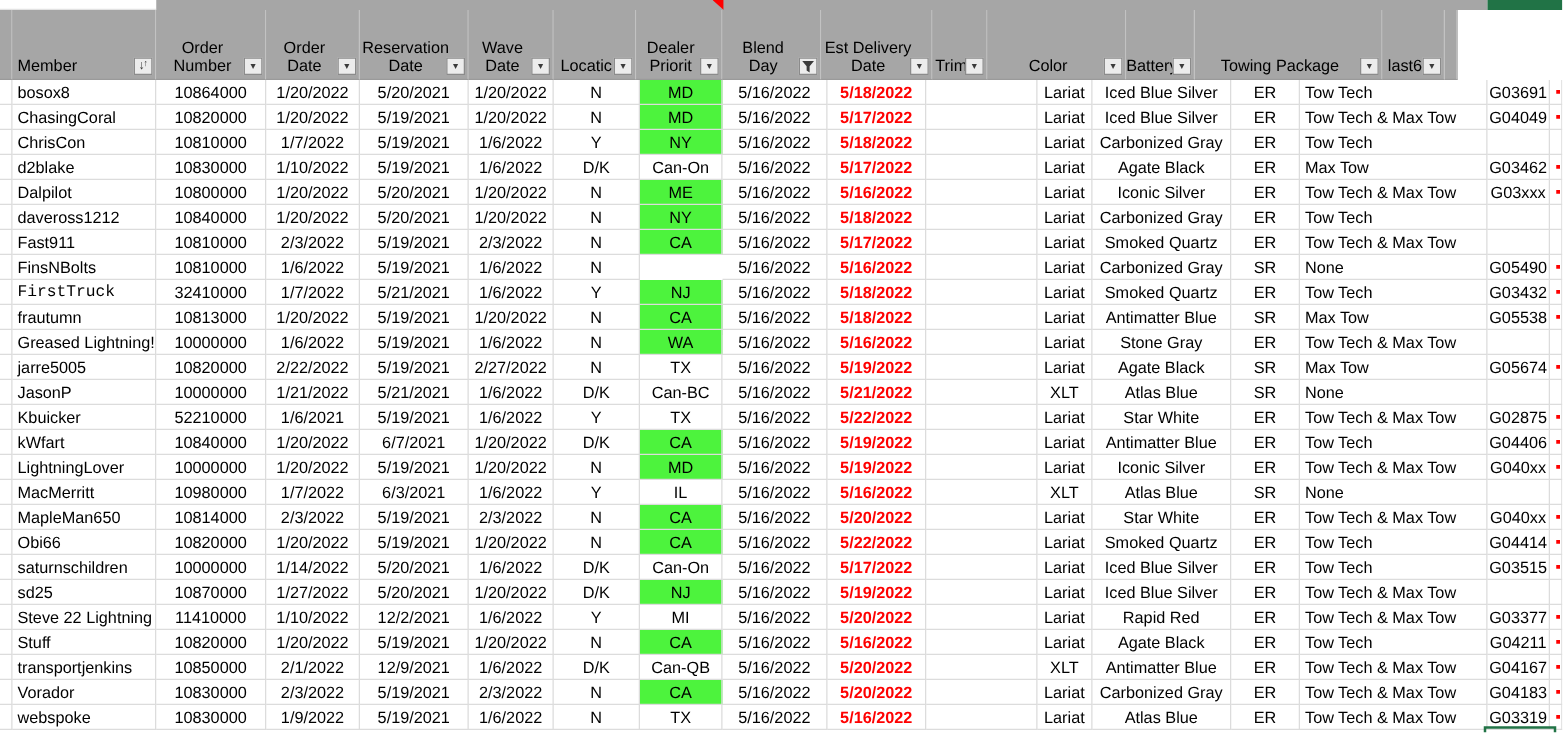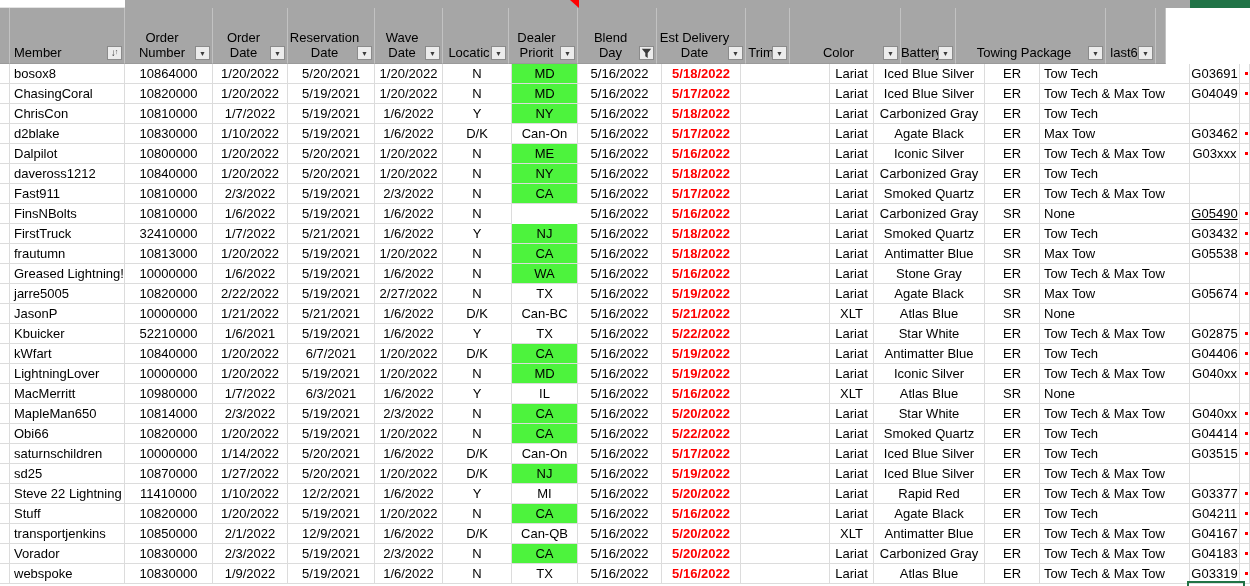--- a/index.html
+++ b/index.html
@@ -248,28 +248,28 @@
         <div class="cell" style="width: 68px;">1/6/2022</div>
         <div class="cell" style="width: 69px;">N</div>
         <div class="cell" style="width: 66px; margin-top: 44px;">FL</div>
         <div class="cell" style="width: 84px;">5/16/2022</div>
         <div class="cell blend" style="width: 79px;">5/16/2022</div>
         <div class="cell" style="width: 89px;"></div>
         <div class="cell" style="width: 44px;">Lariat</div>
         <div class="cell" style="width: 111px;">Carbonized Gray</div>
         <div class="cell" style="width: 55px;">SR</div>
         <div class="cell al-left" style="width: 150px;">None</div>
-        <div class="cell" style="width: 50px; text-decoration: underline;">G05490</div>
-        <div class="cell" style="width: 10px;">
-          <span class="redmark"></span>
-        </div>
-      </div>
-      <div class="row">
-        <div class="cell" style="width: 10px;"></div>
-        <div class="cell al-left" style="width: 115px;">FirstTruck</div>
+        <div class="cell" style="width: 50px;">G05490</div>
+        <div class="cell" style="width: 10px;">
+          <span class="redmark"></span>
+        </div>
+      </div>
+      <div class="row">
+        <div class="cell" style="width: 10px;"></div>
+        <div class="cell al-left" style="width: 115px; font-family: Liberation Mono, monospace;">FirstTruck</div>
         <div class="cell" style="width: 88px;">32410000</div>
         <div class="cell" style="width: 75px;">1/7/2022</div>
         <div class="cell" style="width: 87px;">5/21/2021</div>
         <div class="cell" style="width: 68px;">1/6/2022</div>
         <div class="cell" style="width: 69px;">Y</div>
         <div class="cell green" style="width: 66px;">NJ</div>
         <div class="cell" style="width: 84px;">5/16/2022</div>
         <div class="cell blend" style="width: 79px;">5/18/2022</div>
         <div class="cell" style="width: 89px;"></div>
         <div class="cell" style="width: 44px;">Lariat</div>

